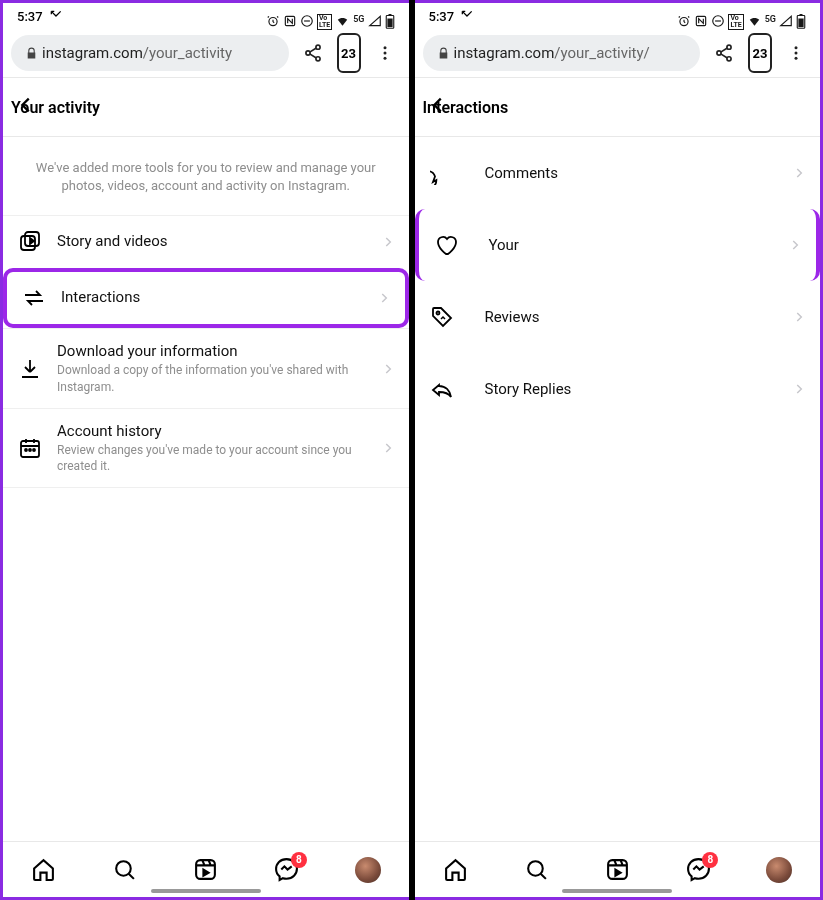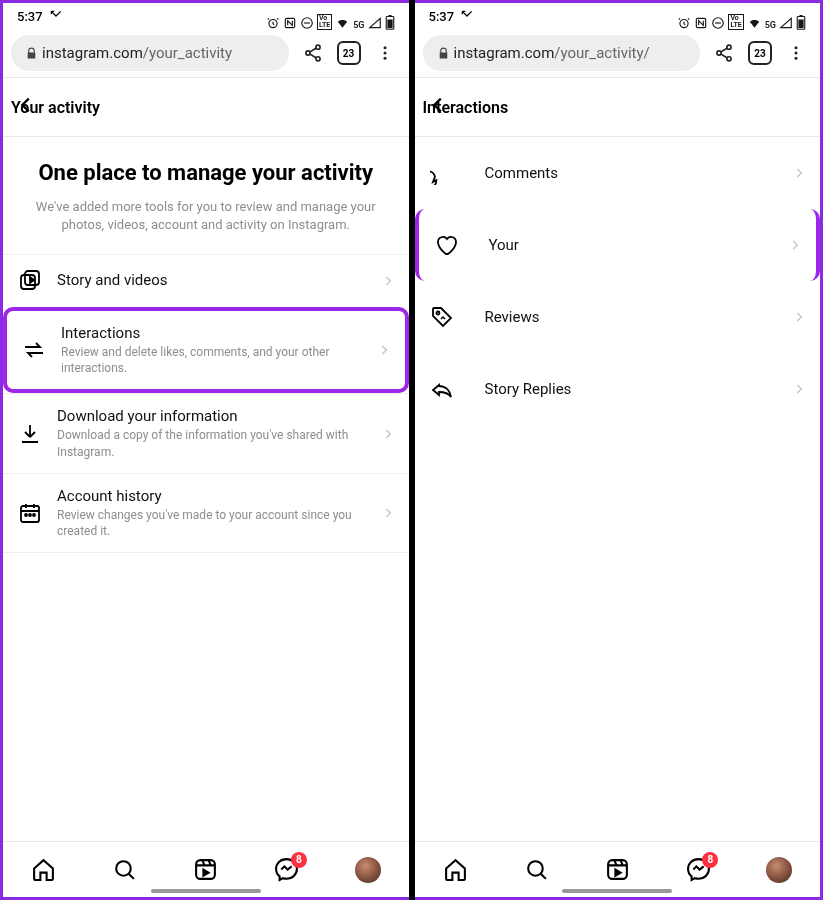--- a/index.html
+++ b/index.html
@@ -31,21 +31,21 @@
 .status-bar {
   height: 26px;
   display: flex;
   justify-content: space-between;
   align-items: center;
   padding: 0 14px;
   font-size: 13px;
   font-weight: 500;
 }
 .status-left { display: flex; align-items: center; gap: 6px; }
-.status-right { display: flex; align-items: flex-end; gap: 3px; margin-top: 12px; }
+.status-right { display: flex; align-items: flex-start; gap: 3px; margin-top: 12px; }
 .status-right svg, .status-right span { opacity: 0.9; }
 .browser-bar {
   height: 48px;
   display: flex;
   align-items: center;
   padding: 0 8px;
   gap: 8px;
 }
 .url-pill {
   flex: 1;
@@ -60,25 +60,25 @@
   color: #222;
   overflow: hidden;
   white-space: nowrap;
 }
 .url-pill .domain { font-weight: 400; }
 .url-pill .path { color: #666; }
 .tab-count {
   border: 2px solid #222;
   border-radius: 6px;
   width: 24px;
-  height: 24px;
+  height: 40px;
   display: flex;
   align-items: center;
   justify-content: center;
-  font-size: 10px;
+  font-size: 13px;
   font-weight: 700;
 }
 .icon-btn {
   width: 32px;
   height: 32px;
   display: flex;
   align-items: center;
   justify-content: center;
 }
 .page-header {
@@ -271,21 +271,20 @@
   <div class="page-header">
     <div class="back">
       <svg width="22" height="22" viewBox="0 0 24 24" fill="none" stroke="#000" stroke-width="2.5">
           <path d="M15 5l-7 7 7 7"></path>
         </svg>
     </div>
     <div class="page-title">Your activity</div>
   </div>
 
   <div class="intro">
-    <h1>One place to manage your activity</h1>
     <p>We've added more tools for you to review and manage your photos, videos, account and activity on Instagram.</p>
   </div>
 
   <div>
     <div class="menu-item">
       <div class="menu-icon">
         <svg width="24" height="24" viewBox="0 0 24 24" fill="none" stroke="#000" stroke-width="1.8">
             <rect x="3" y="6" width="14" height="14" rx="3"></rect>
             <rect x="7" y="2" width="14" height="14" rx="3"></rect>
             <polygon points="12,8 12,14 16,11" fill="#000"></polygon>
@@ -300,21 +299,20 @@
     </div>
 
     <div class="menu-item highlight">
       <div class="menu-icon">
         <svg width="24" height="24" viewBox="0 0 24 24" fill="none" stroke="#000" stroke-width="1.8">
             <path d="M3 9h15l-4-4M21 15H6l4 4"></path>
           </svg>
       </div>
       <div class="menu-text">
         <div class="menu-title">Interactions</div>
-        <div class="menu-desc">Review and delete likes, comments, and your other interactions.</div>
       </div>
       <svg class="chev" width="14" height="14" viewBox="0 0 24 24" fill="none" stroke="currentColor" stroke-width="2.5">
           <path d="M9 5l7 7-7 7"></path>
         </svg>
     </div>
 
     <div class="menu-item">
       <div class="menu-icon">
         <svg width="24" height="24" viewBox="0 0 24 24" fill="none" stroke="#000" stroke-width="1.8">
             <path d="M12 3v12m0 0l-5-5m5 5l5-5M4 20h16"></path>

